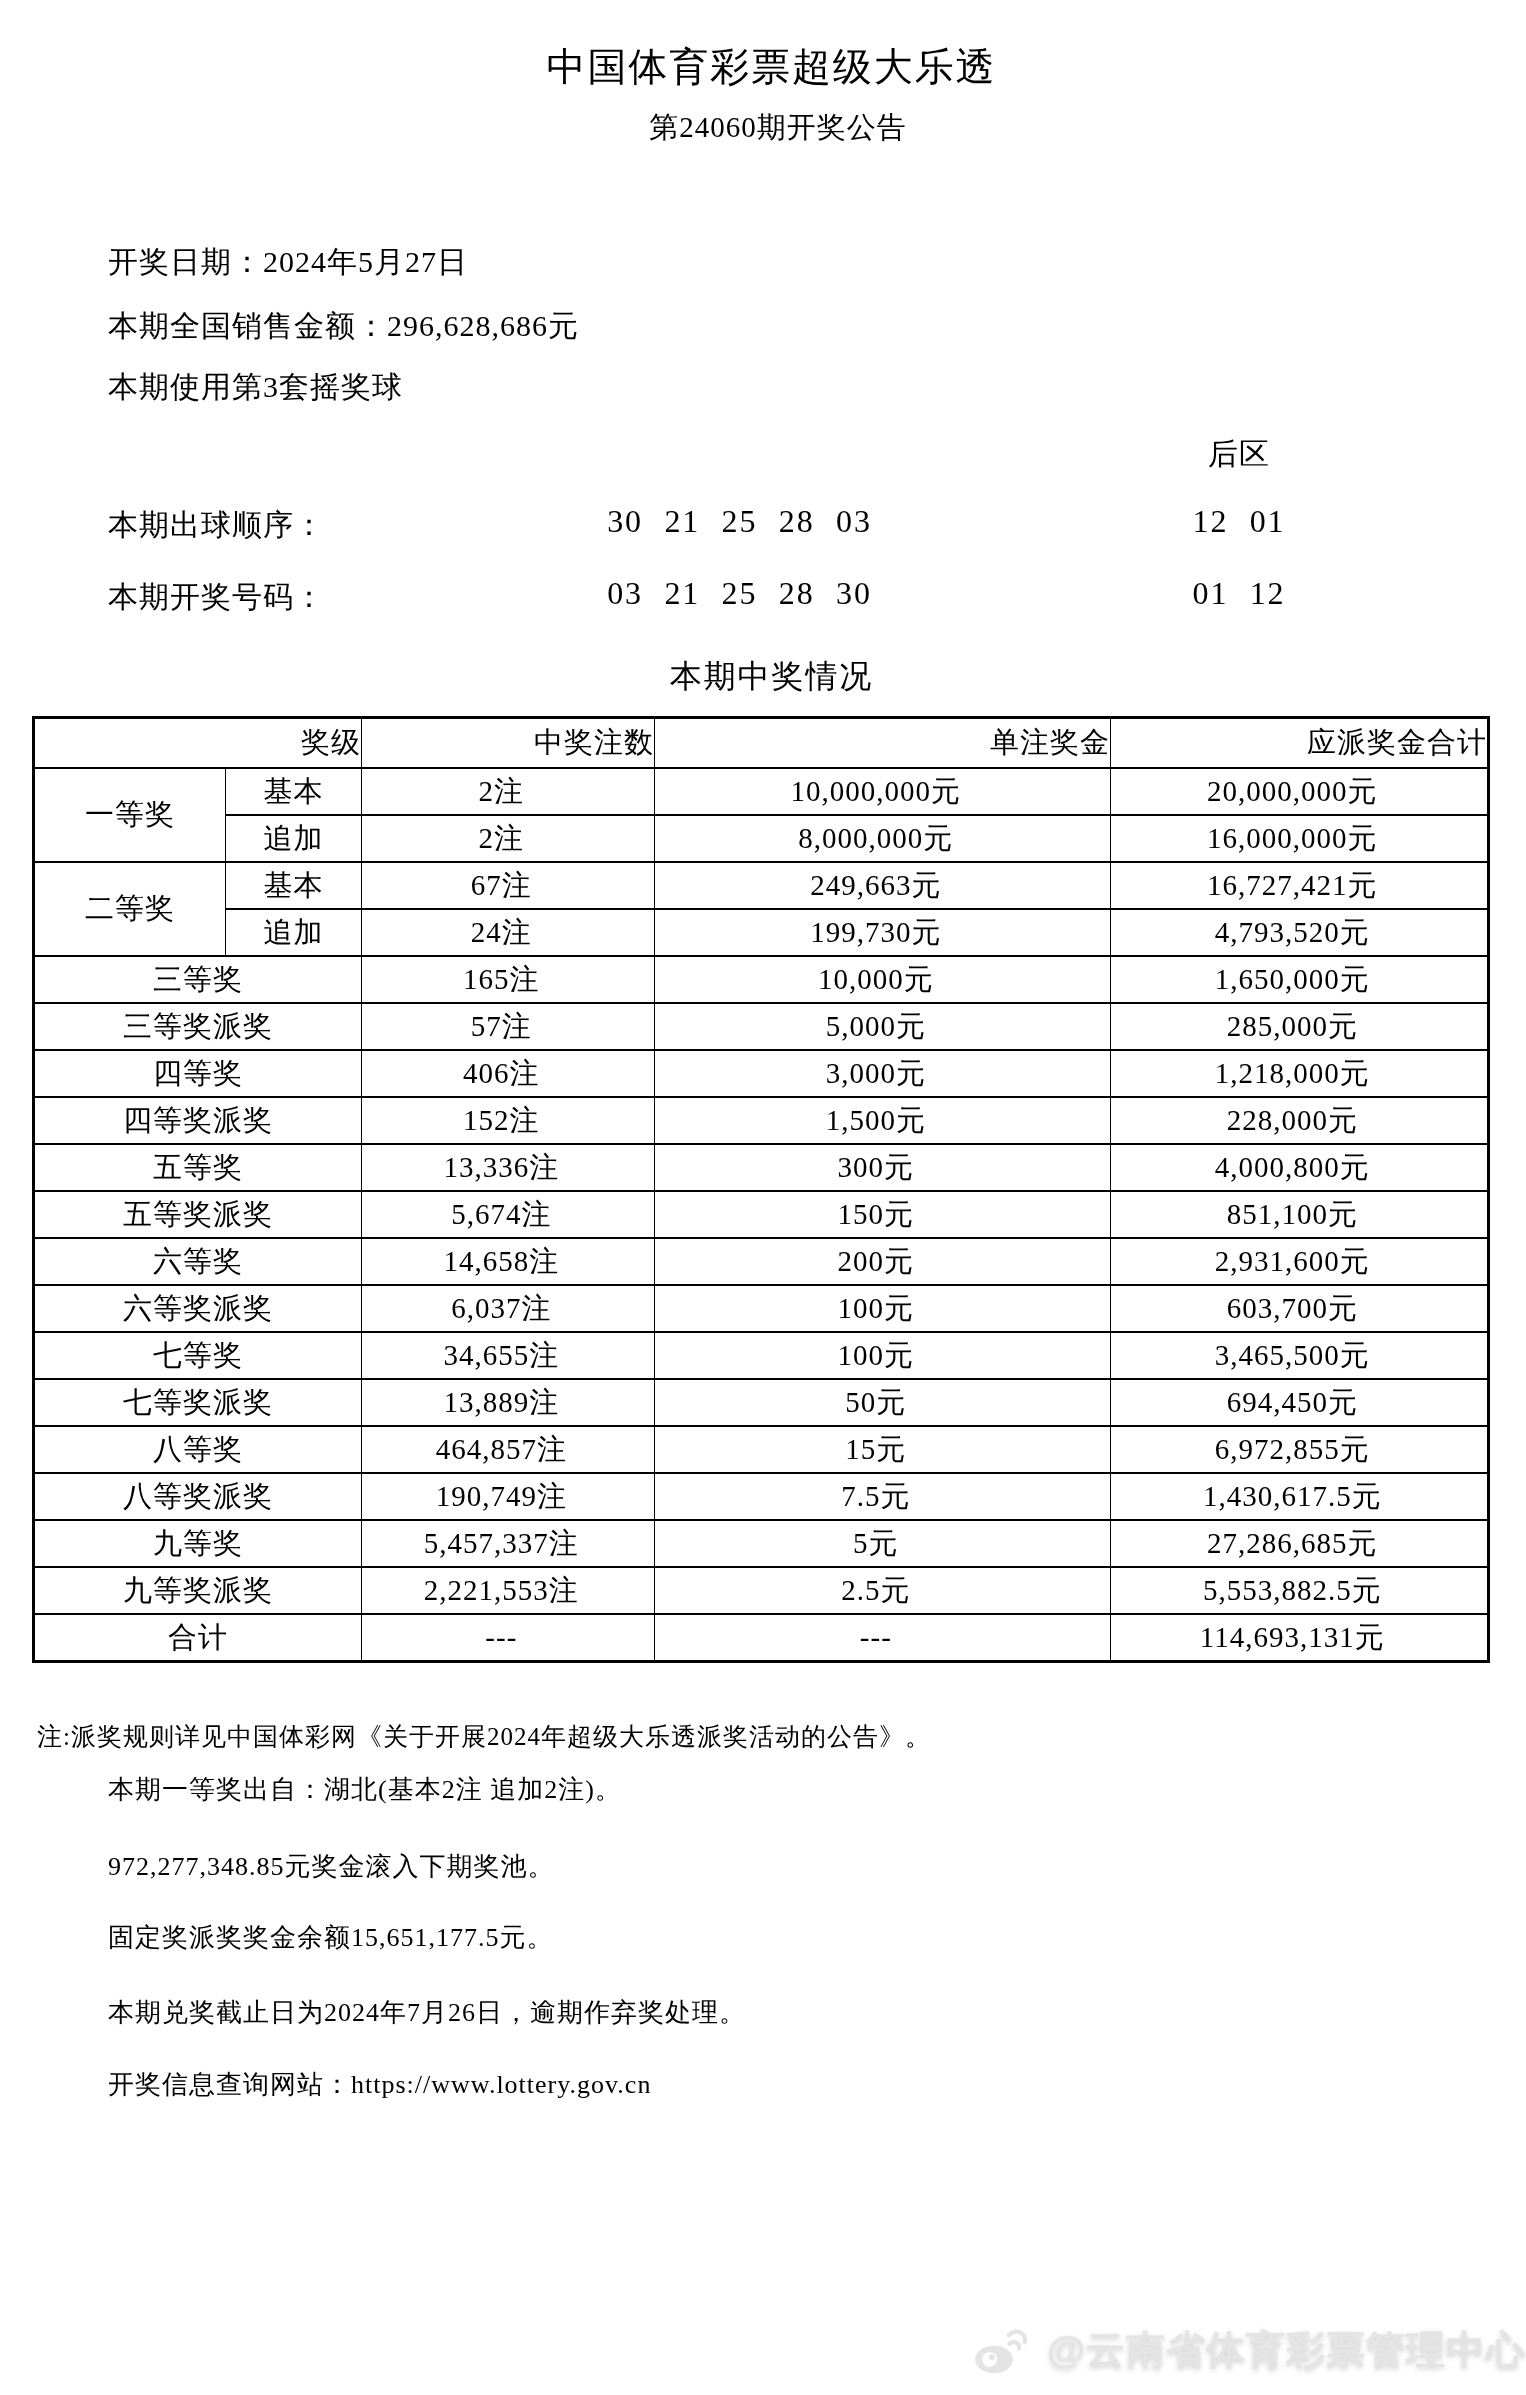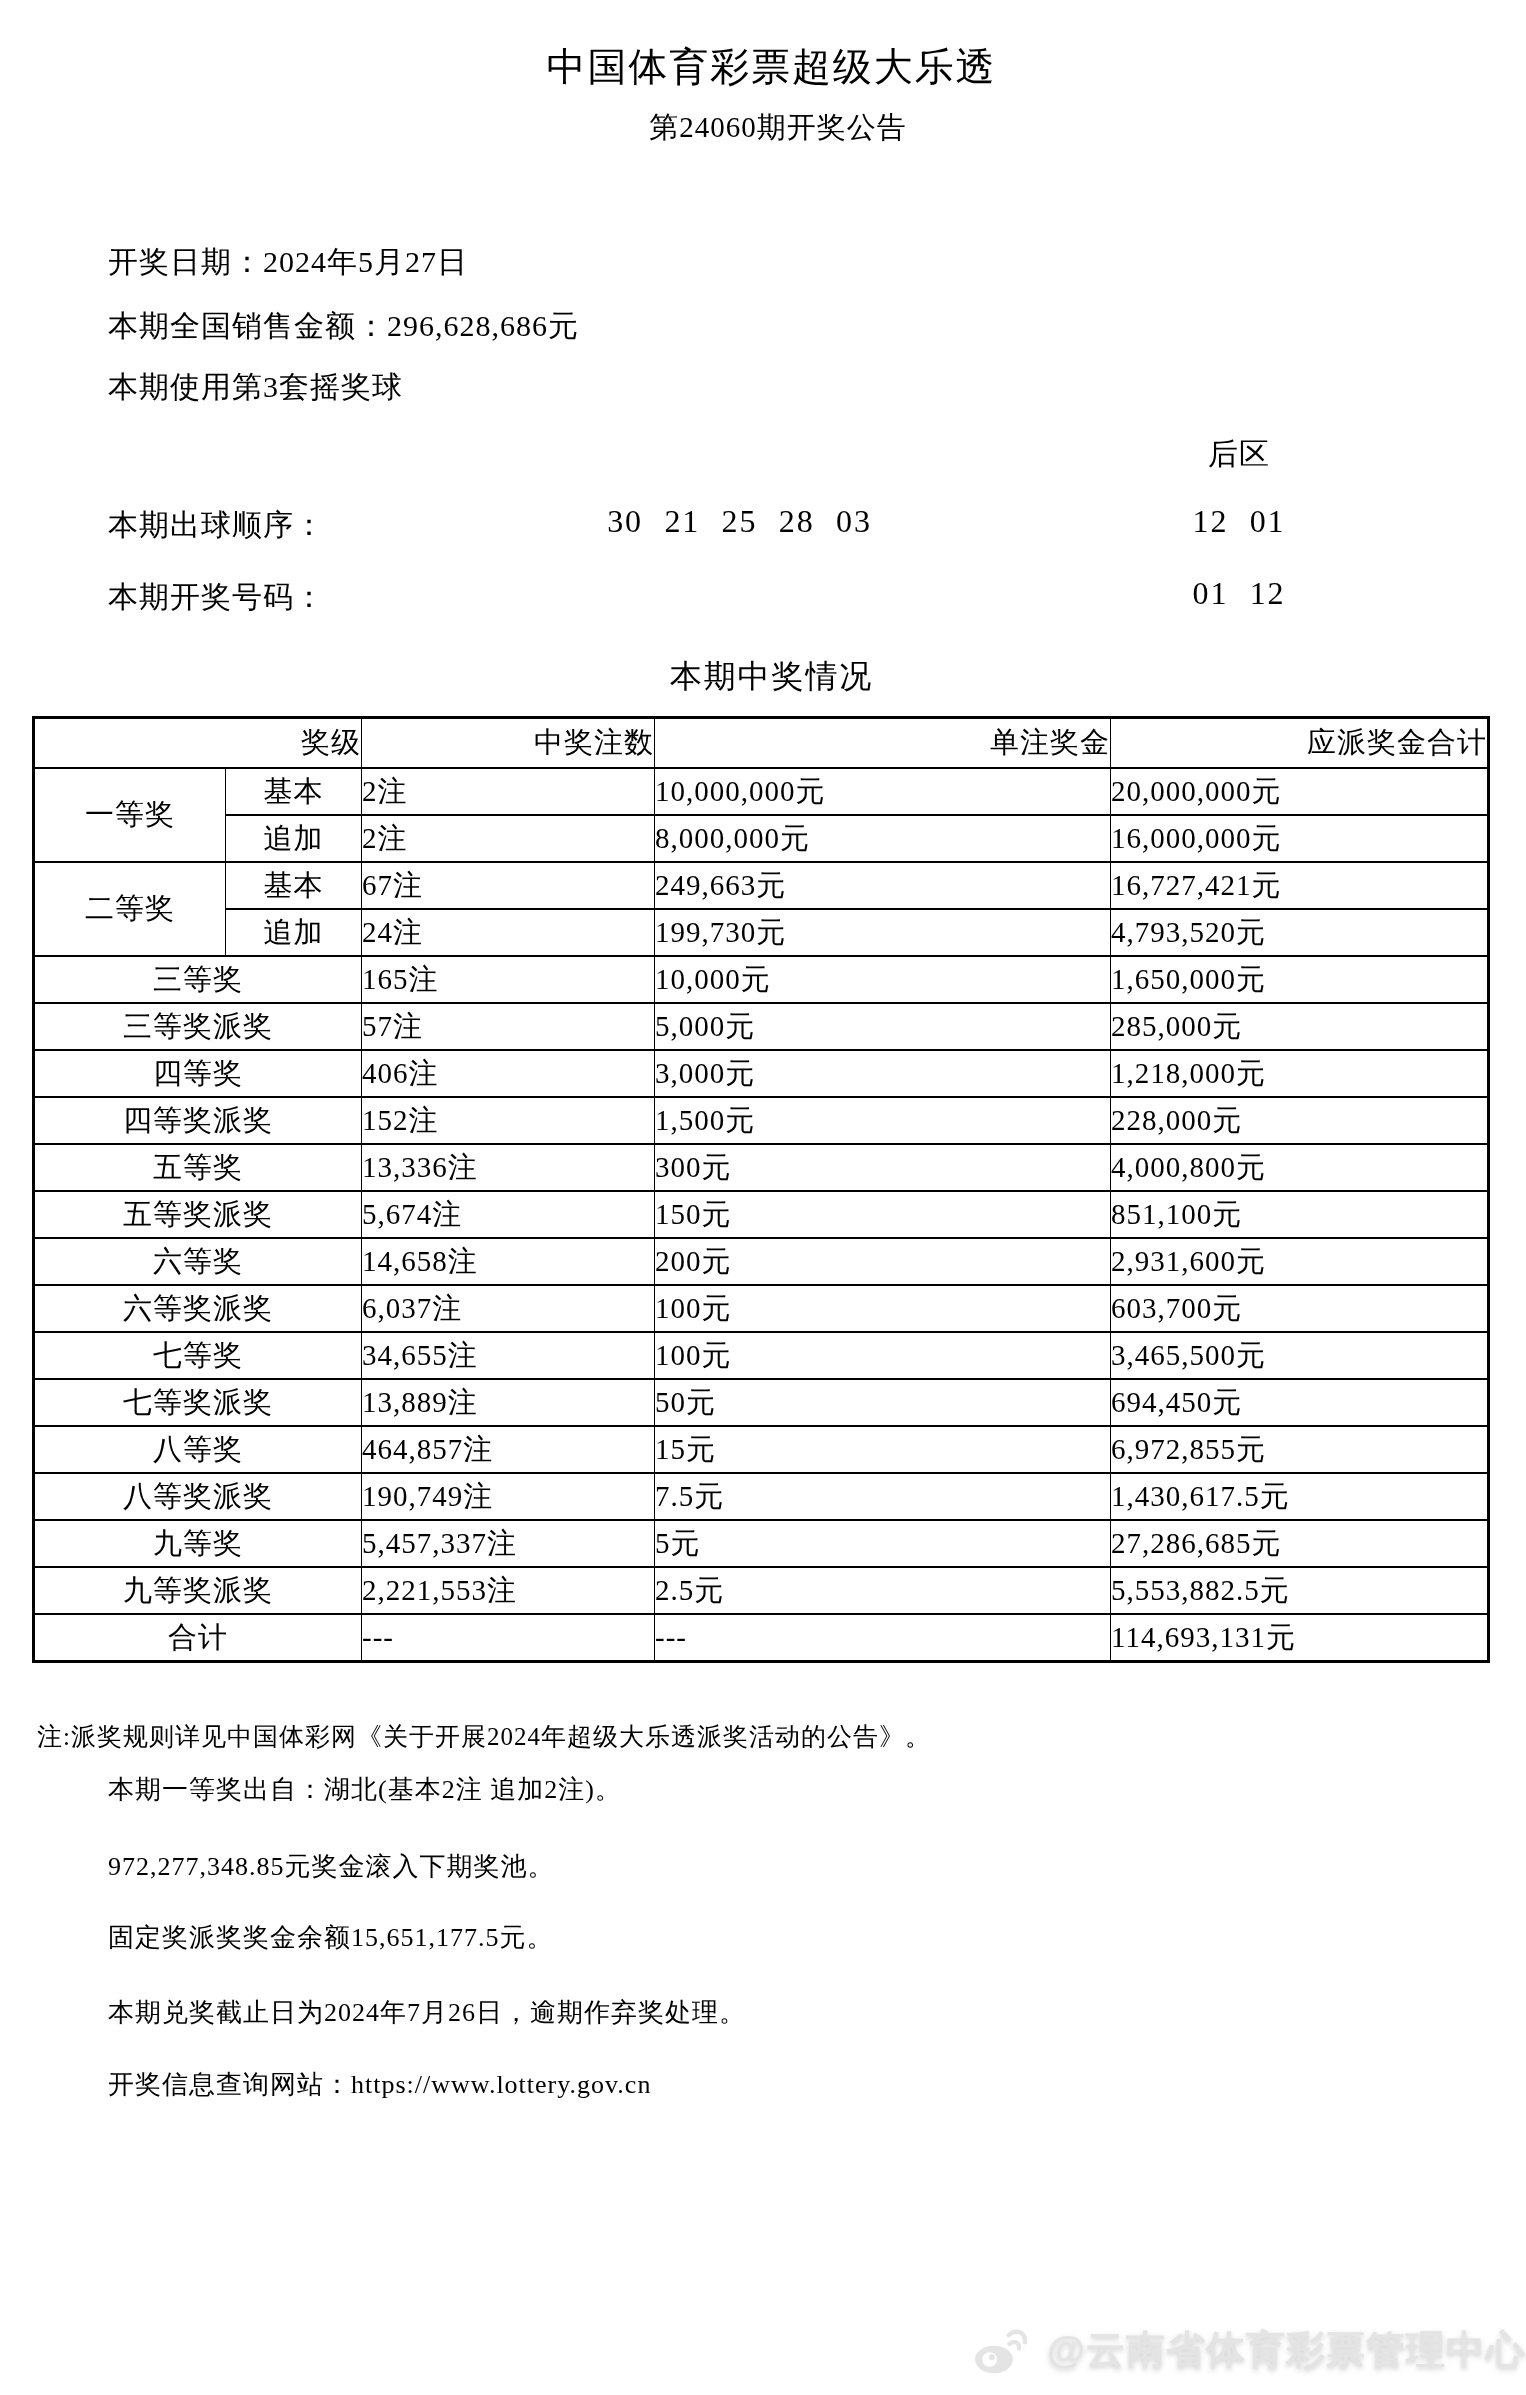--- a/index.html
+++ b/index.html
@@ -38,21 +38,21 @@
   }
   table.results th,table.results td{
     border-left:1.9px solid #000;border-right:1.9px solid #000;
     border-top:2.9px solid #000;border-bottom:2.9px solid #000;
     font-size:29px;font-weight:normal;padding:0;letter-spacing:1px;
     overflow:hidden;white-space:nowrap;
   }
   table.results thead th{height:48px;text-align:right;}
   table.results tbody td{height:45px;}
   .c-group,.c-sub,.c-label{text-align:center;}
-  .c-num{text-align:left;padding-right:13.4px !important;}
+  .c-num{text-align:center;padding-right:13.4px !important;}
   .table-note{
     position:absolute;left:37px;top:1720px;
     font-size:25px;letter-spacing:1px;white-space:nowrap;
   }
   .footer-line{
     position:absolute;left:108px;font-size:26px;letter-spacing:1px;white-space:nowrap;
   }
   .watermark{
     position:absolute;top:2323px;left:972px;
     display:flex;align-items:center;gap:19px;
@@ -75,20 +75,21 @@
   <div class="info-line" style="top:306px;">本期全国销售金额：296,628,686元</div>
   <div class="info-line" style="top:367px;">本期使用第3套摇奖球</div>
 
   <div class="zone-head rear-col" style="top:434px;">后区</div>
 
   <div class="zone-label" style="top:505px;">本期出球顺序：</div>
   <div class="zone-num front-col" style="top:503px;">30 21 25 28 03</div>
   <div class="zone-num rear-col" style="top:503px;">12 01</div>
 
   <div class="zone-label" style="top:577px;">本期开奖号码：</div>
+  <div class="zone-num front-col" style="top:575px;">03 21 25 28 30</div>
   <div class="zone-num rear-col" style="top:575px;">01 12</div>
 
   <div class="section-title">本期中奖情况</div>
 
   <table class="results">
     <colgroup>
       <col style="width:192px">
         <col style="width:136px">
         <col style="width:293px">
         <col style="width:456px">

